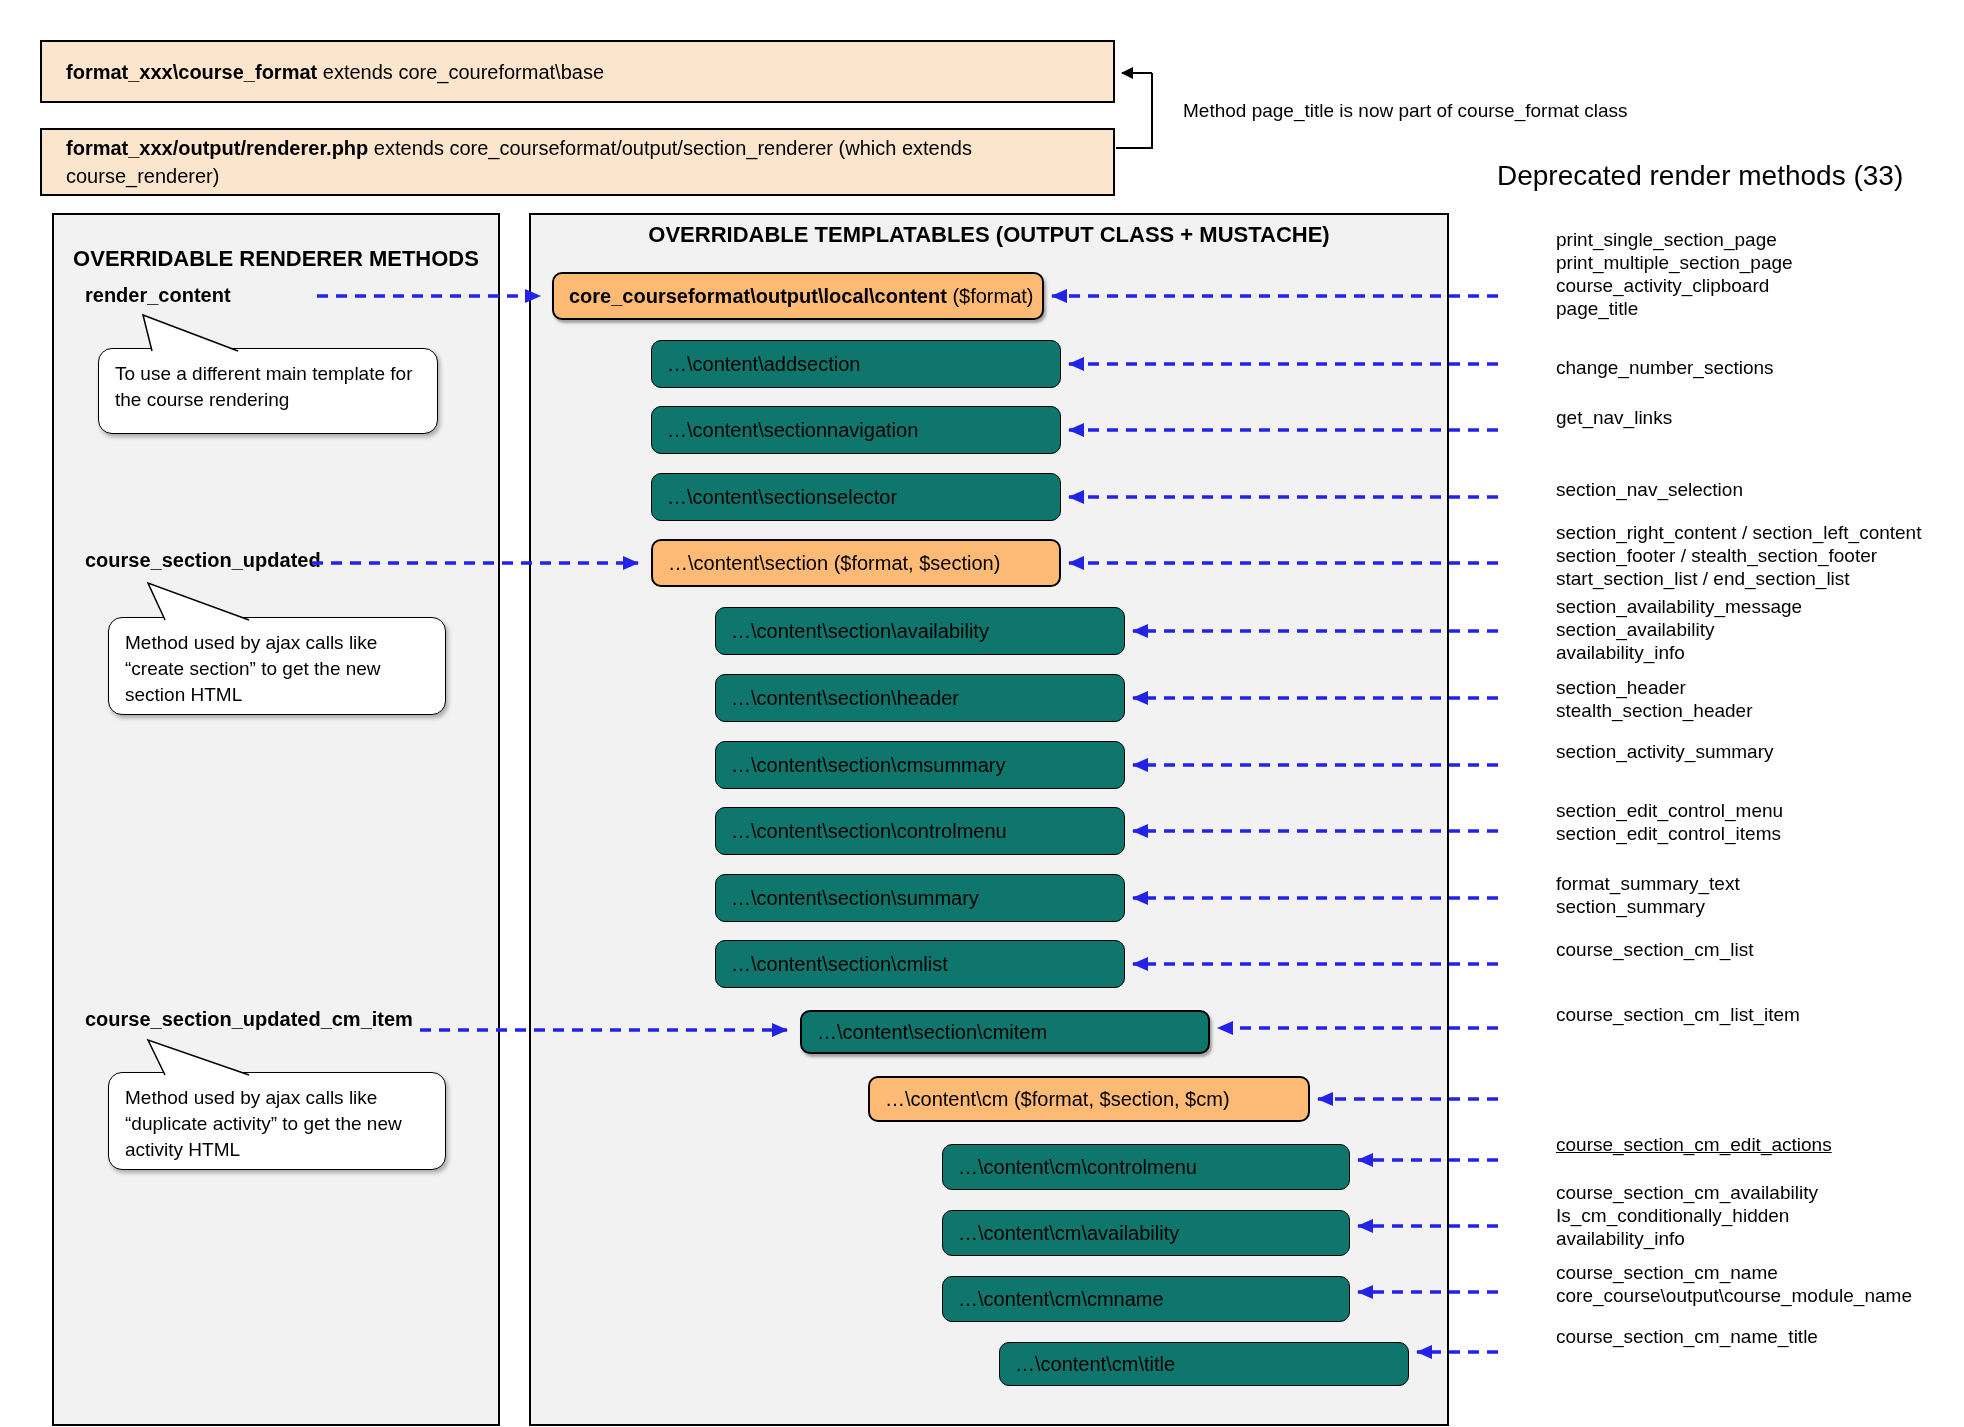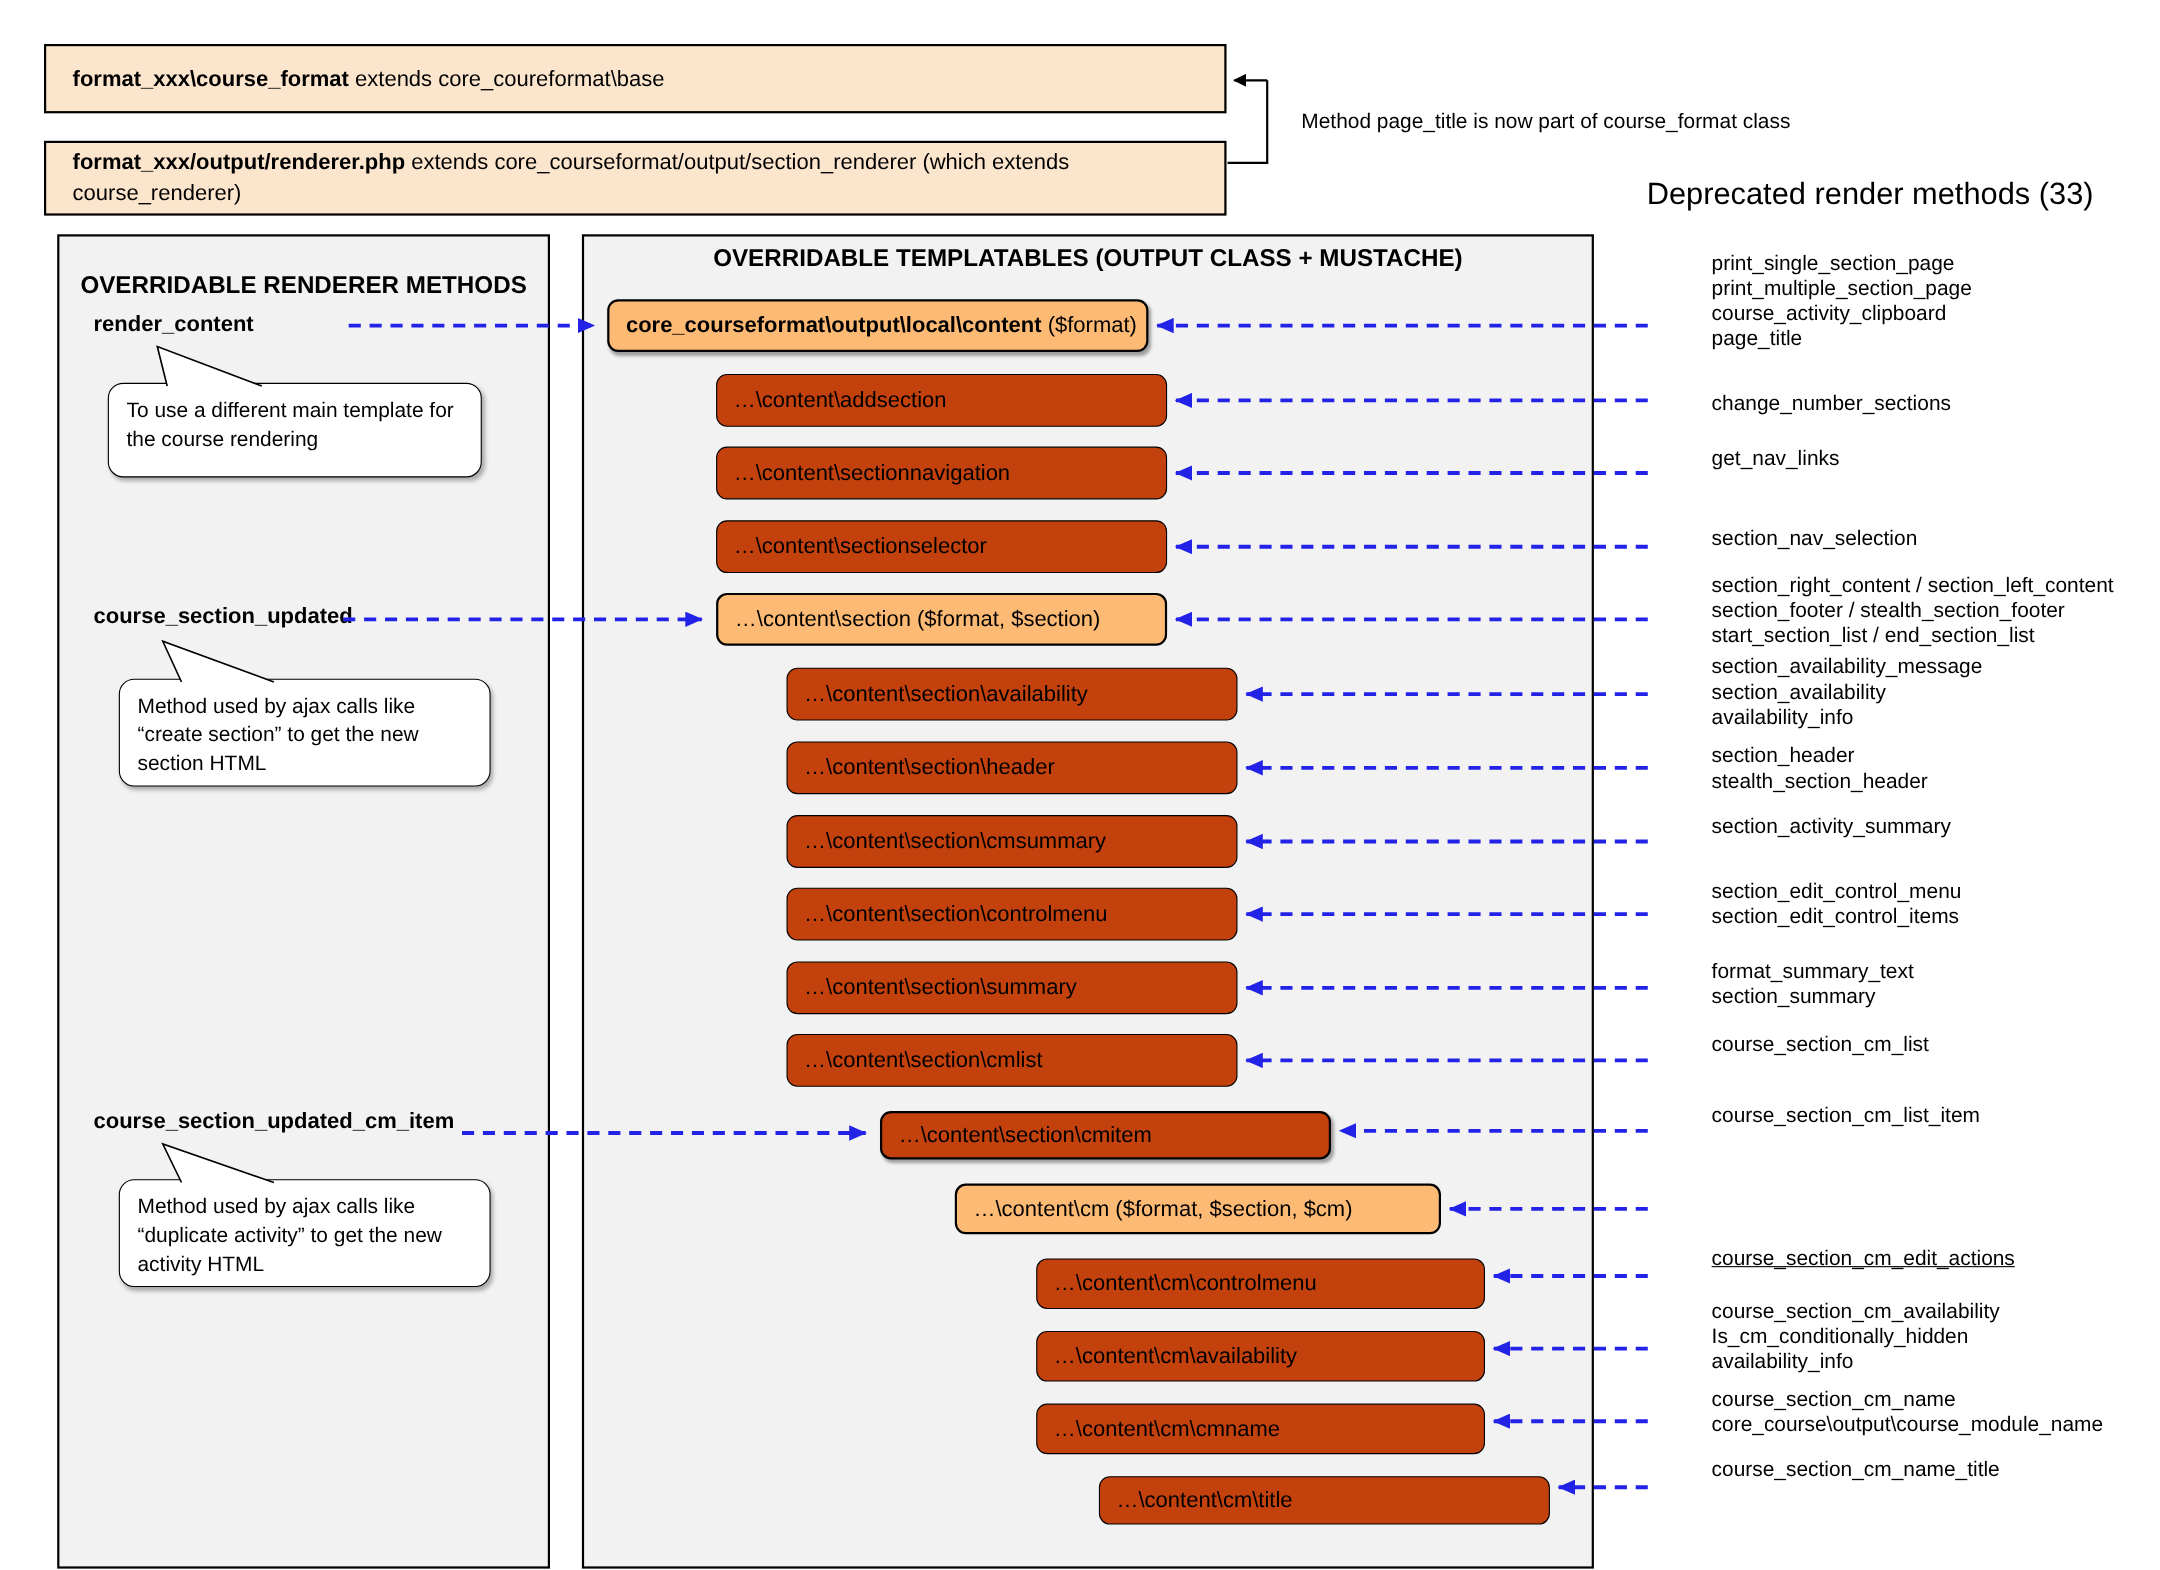--- a/index.html
+++ b/index.html
@@ -15,21 +15,21 @@
 
   .panel{position:absolute;background:#f2f2f2;border:2px solid #000;box-sizing:border-box;}
   .panel-title{position:absolute;font-size:22px;font-weight:bold;text-align:center;white-space:nowrap;}
 
   .method{position:absolute;font-size:20px;font-weight:bold;white-space:nowrap;}
 
   .bubble{position:absolute;background:#fff;border:1.5px solid #000;border-radius:14px;
           font-size:19px;line-height:26px;padding:12px 16px;box-sizing:border-box;
           box-shadow:2px 3px 4px rgba(0,0,0,0.30);}
 
-  .tbox{position:absolute;background:#c2410c;border:1.5px solid #000;border-radius:10px;
+  .tbox{position:absolute;background:#0f766e;border:1.5px solid #000;border-radius:10px;
         box-sizing:border-box;display:flex;align-items:center;padding:0 15px;
         font-size:20px;white-space:nowrap;}
   .tbox b{font-weight:bold;}
   .tbox.orange{background:#fdba74;border-width:2px;}
   .tbox.shadow{box-shadow:2px 3px 3px rgba(0,0,0,0.35);}
   .tbox.thick{border-width:2.5px;}
 
   .dep-group{position:absolute;left:1556px;font-size:19px;line-height:23px;white-space:nowrap;}
 
   svg.overlay{position:absolute;left:0;top:0;width:1964px;height:1427px;pointer-events:none;}

